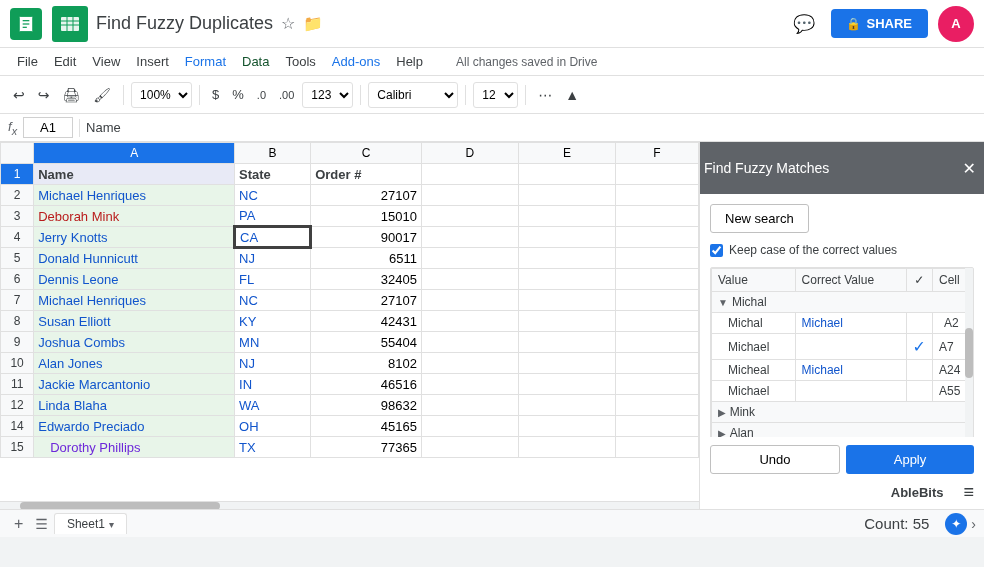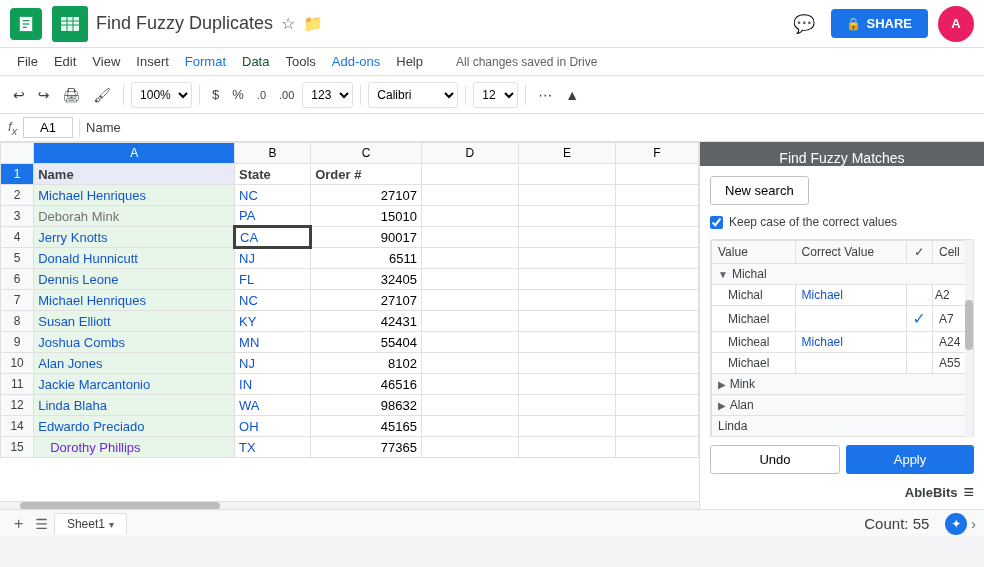--- a/index.html
+++ b/index.html
@@ -206,21 +206,21 @@
             <td style="color:#1155cc;border:1px solid #e0e0e0;padding:0 4px;background:#e8f5e9;">Michael Henriques</td>
             <td style="color:#1155cc;border:1px solid #e0e0e0;padding:0 4px;">NC</td>
             <td style="text-align:right;border:1px solid #e0e0e0;padding:0 4px;">27107</td>
             <td style="border:1px solid #e0e0e0;"></td>
             <td style="border:1px solid #e0e0e0;"></td>
             <td style="border:1px solid #e0e0e0;"></td>
           </tr>
 
           <tr>
             <td style="background:#f8f9fa;color:#3c4043;text-align:center;font-size:12px;border:1px solid #e0e0e0;">3</td>
-            <td style="color:#737373;border:1px solid #e0e0e0;padding:0 4px;background:#e8f5e9;">Deborah Mink</td>
+            <td style="color:#b91c1c;border:1px solid #e0e0e0;padding:0 4px;background:#e8f5e9;">Deborah Mink</td>
             <td style="color:#1155cc;border:1px solid #e0e0e0;padding:0 4px;">PA</td>
             <td style="text-align:right;border:1px solid #e0e0e0;padding:0 4px;">15010</td>
             <td style="border:1px solid #e0e0e0;"></td>
             <td style="border:1px solid #e0e0e0;"></td>
             <td style="border:1px solid #e0e0e0;"></td>
           </tr>
 
           <tr>
             <td style="background:#f8f9fa;color:#3c4043;text-align:center;font-size:12px;border:1px solid #e0e0e0;">4</td>
             <td style="color:#1155cc;border:1px solid #e0e0e0;padding:0 4px;background:#e8f5e9;">Jerry Knotts</td>
@@ -335,21 +335,21 @@
       </table>
     </div>
 
     <div style="position:absolute;bottom:0;left:0;right:0;height:8px;background:#f1f3f4;border-top:1px solid #e0e0e0;">
       <div style="width:200px;height:8px;background:#bdbdbd;border-radius:4px;margin-left:20px;"></div>
     </div>
   </div>
 
   <div id="fuzzy-panel" style="width:285px;background:#fff;border-left:1px solid #e0e0e0;display:flex;flex-direction:column;flex-shrink:0;height:100%;">
 
-    <div id="fuzzy-header" style="background:#5f6368;color:#fff;padding:8px 12px;display:flex;align-items:center;justify-content:space-between;height:24px;flex-direction:column;">
+    <div id="fuzzy-header" style="background:#5f6368;color:#fff;padding:8px 4px;display:flex;align-items:center;justify-content:space-between;height:52px;">
       <span id="fuzzy-title" style="font-size:14px;font-weight:500;">Find Fuzzy Matches</span>
       <button id="fuzzy-close" style="background:none;border:none;color:#fff;font-size:16px;cursor:pointer;padding:0 4px;">✕</button>
     </div>
 
     <div id="fuzzy-body" style="padding:10px;flex:1;overflow-y:auto;">
 
       <button id="new-search-btn" style="background:#fff;border:1px solid #c0c0c0;border-radius:3px;padding:6px 14px;font-size:13px;cursor:pointer;margin-bottom:10px;">New search</button>
 
       <div id="keep-case-row" style="display:flex;align-items:center;gap:6px;margin-bottom:10px;font-size:12px;color:#3c4043;">
         <input type="checkbox" id="keep-case-cb" checked="" style="cursor: pointer; accent-color: rgb(26, 115, 232);">
@@ -372,21 +372,21 @@
             <tr style="cursor:pointer;">
               <td colspan="4" style="background:#f8f9fa;border:1px solid #e0e0e0;padding:3px 6px;font-weight:500;color:#3c4043;">
                 <span style="color:#5f6368;margin-right:4px;font-size:10px;">▼</span>Michal
               </td>
             </tr>
 
             <tr>
               <td style="border:1px solid #e0e0e0;padding:3px 6px 3px 16px;color:#3c4043;">Michal</td>
               <td style="border:1px solid #e0e0e0;padding:3px 6px;color:#1155cc;">Michael</td>
               <td style="border:1px solid #e0e0e0;padding:3px 6px;text-align:center;"></td>
-              <td style="border:1px solid #e0e0e0;padding:3px 2px;">A2</td>
+              <td style="border:1px solid #e0e0e0;padding:3px 11px;">A2</td>
             </tr>
 
             <tr>
               <td style="border:1px solid #e0e0e0;padding:3px 6px 3px 16px;color:#3c4043;">Michael</td>
               <td style="border:1px solid #e0e0e0;padding:3px 6px;"></td>
               <td style="border:1px solid #e0e0e0;padding:3px 6px;text-align:center;color:#1a73e8;font-size:16px;">✓</td>
               <td style="border:1px solid #e0e0e0;padding:3px 6px;">A7</td>
             </tr>
 
             <tr>
@@ -428,21 +428,21 @@
         </div>
       </div>
 
     </div>
 
     <div id="action-btns" style="display:flex;gap:6px;padding:8px 10px 4px;">
       <button id="undo-btn" style="background:#fff;border:1px solid #c0c0c0;border-radius:3px;padding:6px 14px;font-size:13px;cursor:pointer;flex:1;">Undo</button>
       <button id="apply-btn" style="background:#1a73e8;color:#fff;border:none;border-radius:3px;padding:6px 14px;font-size:13px;cursor:pointer;flex:1;">Apply</button>
     </div>
 
-    <div id="ablebits-footer" style="display:flex;align-items:center;justify-content:flex-end;padding:4px 10px 6px;gap:6px;">
+    <div id="ablebits-footer" style="display:flex;align-items:center;justify-content:flex-end;padding:4px 10px 6px;gap:20px;">
       <span id="ablebits-logo" style="font-size:13px;font-weight:bold;color:#3c4043;">AbleBits</span>
       <button id="ablebits-menu" style="background:none;border:none;cursor:pointer;font-size:18px;color:#3c4043;">≡</button>
     </div>
 
   </div>
 </div>
 
 <div id="bottom-bar" style="display:flex;align-items:center;background:#f8f9fa;border-top:1px solid #e0e0e0;height:28px;padding:0 8px;font-size:12px;color:#3c4043;">
   <button id="add-sheet" style="background:none;border:none;cursor:pointer;font-size:16px;color:#5f6368;padding:2px 6px;">+</button>
   <button id="sheet-menu" style="background:none;border:none;cursor:pointer;font-size:14px;color:#5f6368;padding:2px 6px;">☰</button>

